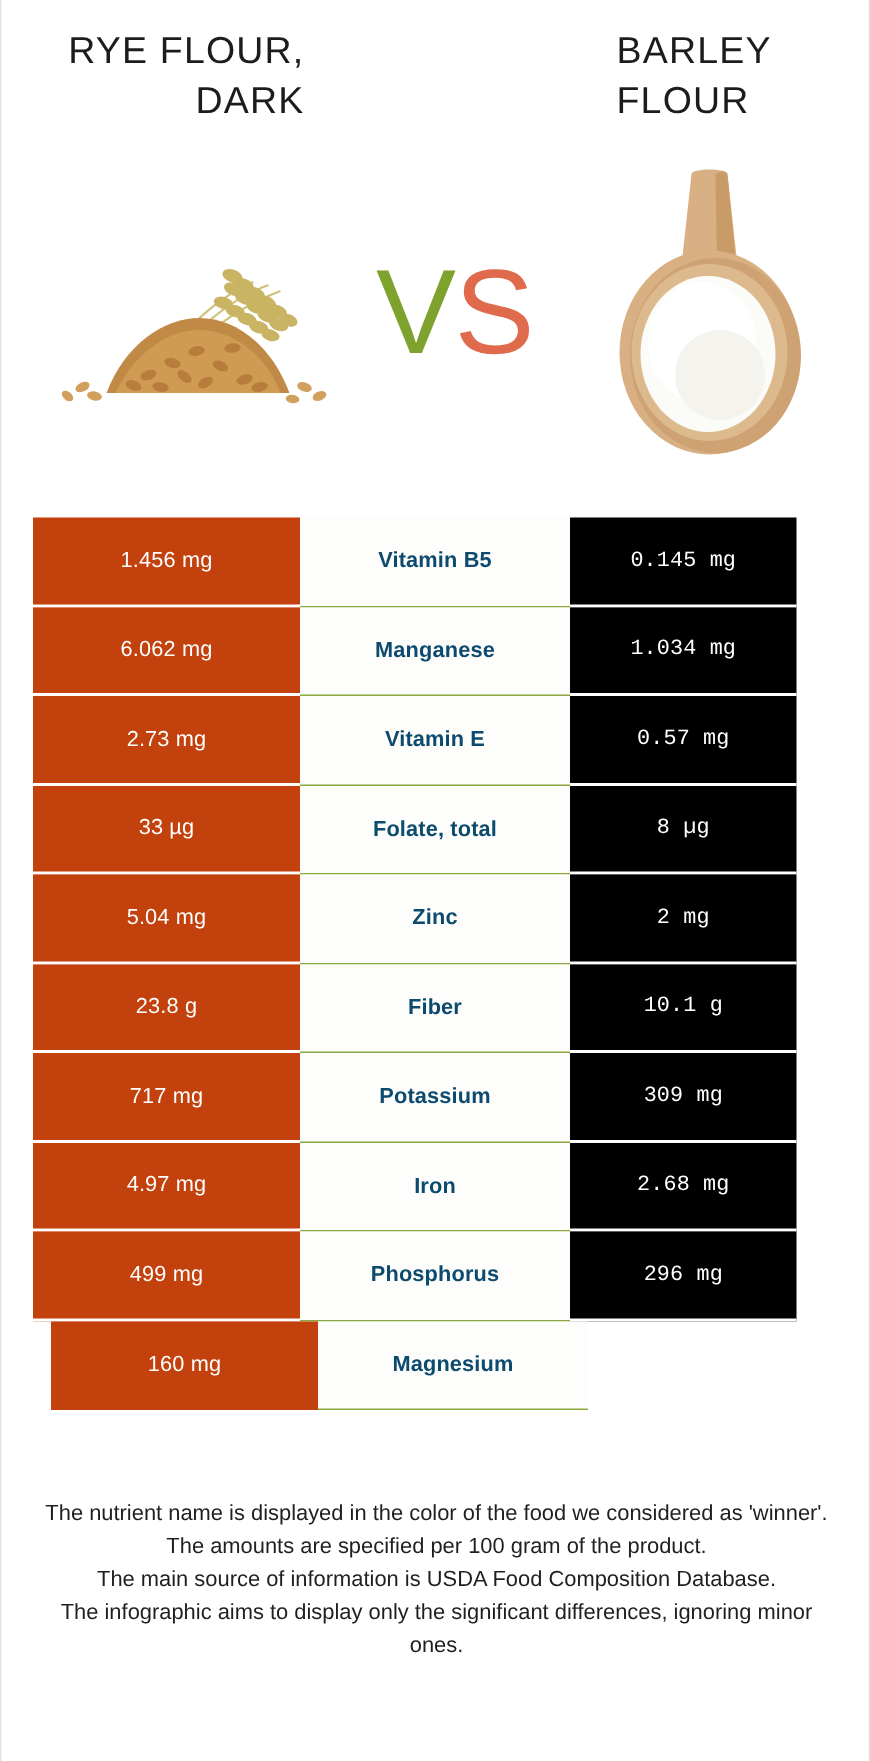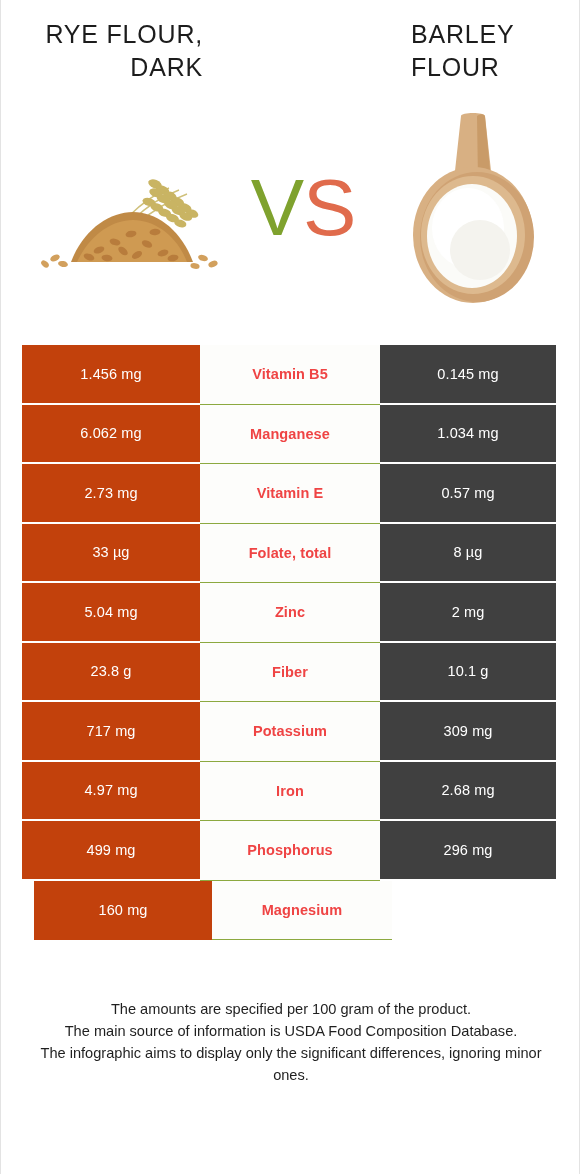--- a/index.html
+++ b/index.html
@@ -115,29 +115,30 @@
   }
   .cell-left {
     width: 178px;
     background: #c2410c;
     color: #ffffff;
     border-bottom: 2px solid #ffffff;
   }
   .cell-mid {
     width: 180px;
     background: #fdfdfb;
-    color: #ef4444;
+    color: #0c4a6e;
     font-weight: bold;
     border-bottom: 1px solid #8CA93F;
   }
   .cell-right {
-    width: 176px;
-    background: #404040;
+    width: 151px;
+    background: #000000;
     color: #ffffff;
     border-bottom: 2px solid #ffffff;
+    font-family: Liberation Mono, monospace;
   }
   .row:last-child .cell-left,
   .row:last-child .cell-right { border-bottom: none; margin-left: 12px; }
 
   
   .footer {
     position: absolute;
     top: 998px;
     left: 20px;
     width: 540px;
@@ -301,18 +302,19 @@
     </div>
 
     <div class="row">
       <div class="cell cell-left">160 mg</div>
       <div class="cell cell-mid">Magnesium</div>
     </div>
 
   </div>
 
   <div class="footer">
+    <div>The nutrient name is displayed in the color of the food we considered as 'winner'.</div>
     <div>The amounts are specified per 100 gram of the product.</div>
     <div>The main source of information is USDA Food Composition Database.</div>
     <div>The infographic aims to display only the significant differences, ignoring minor ones.</div>
   </div>
 
 </div>
 
 </body></html>

